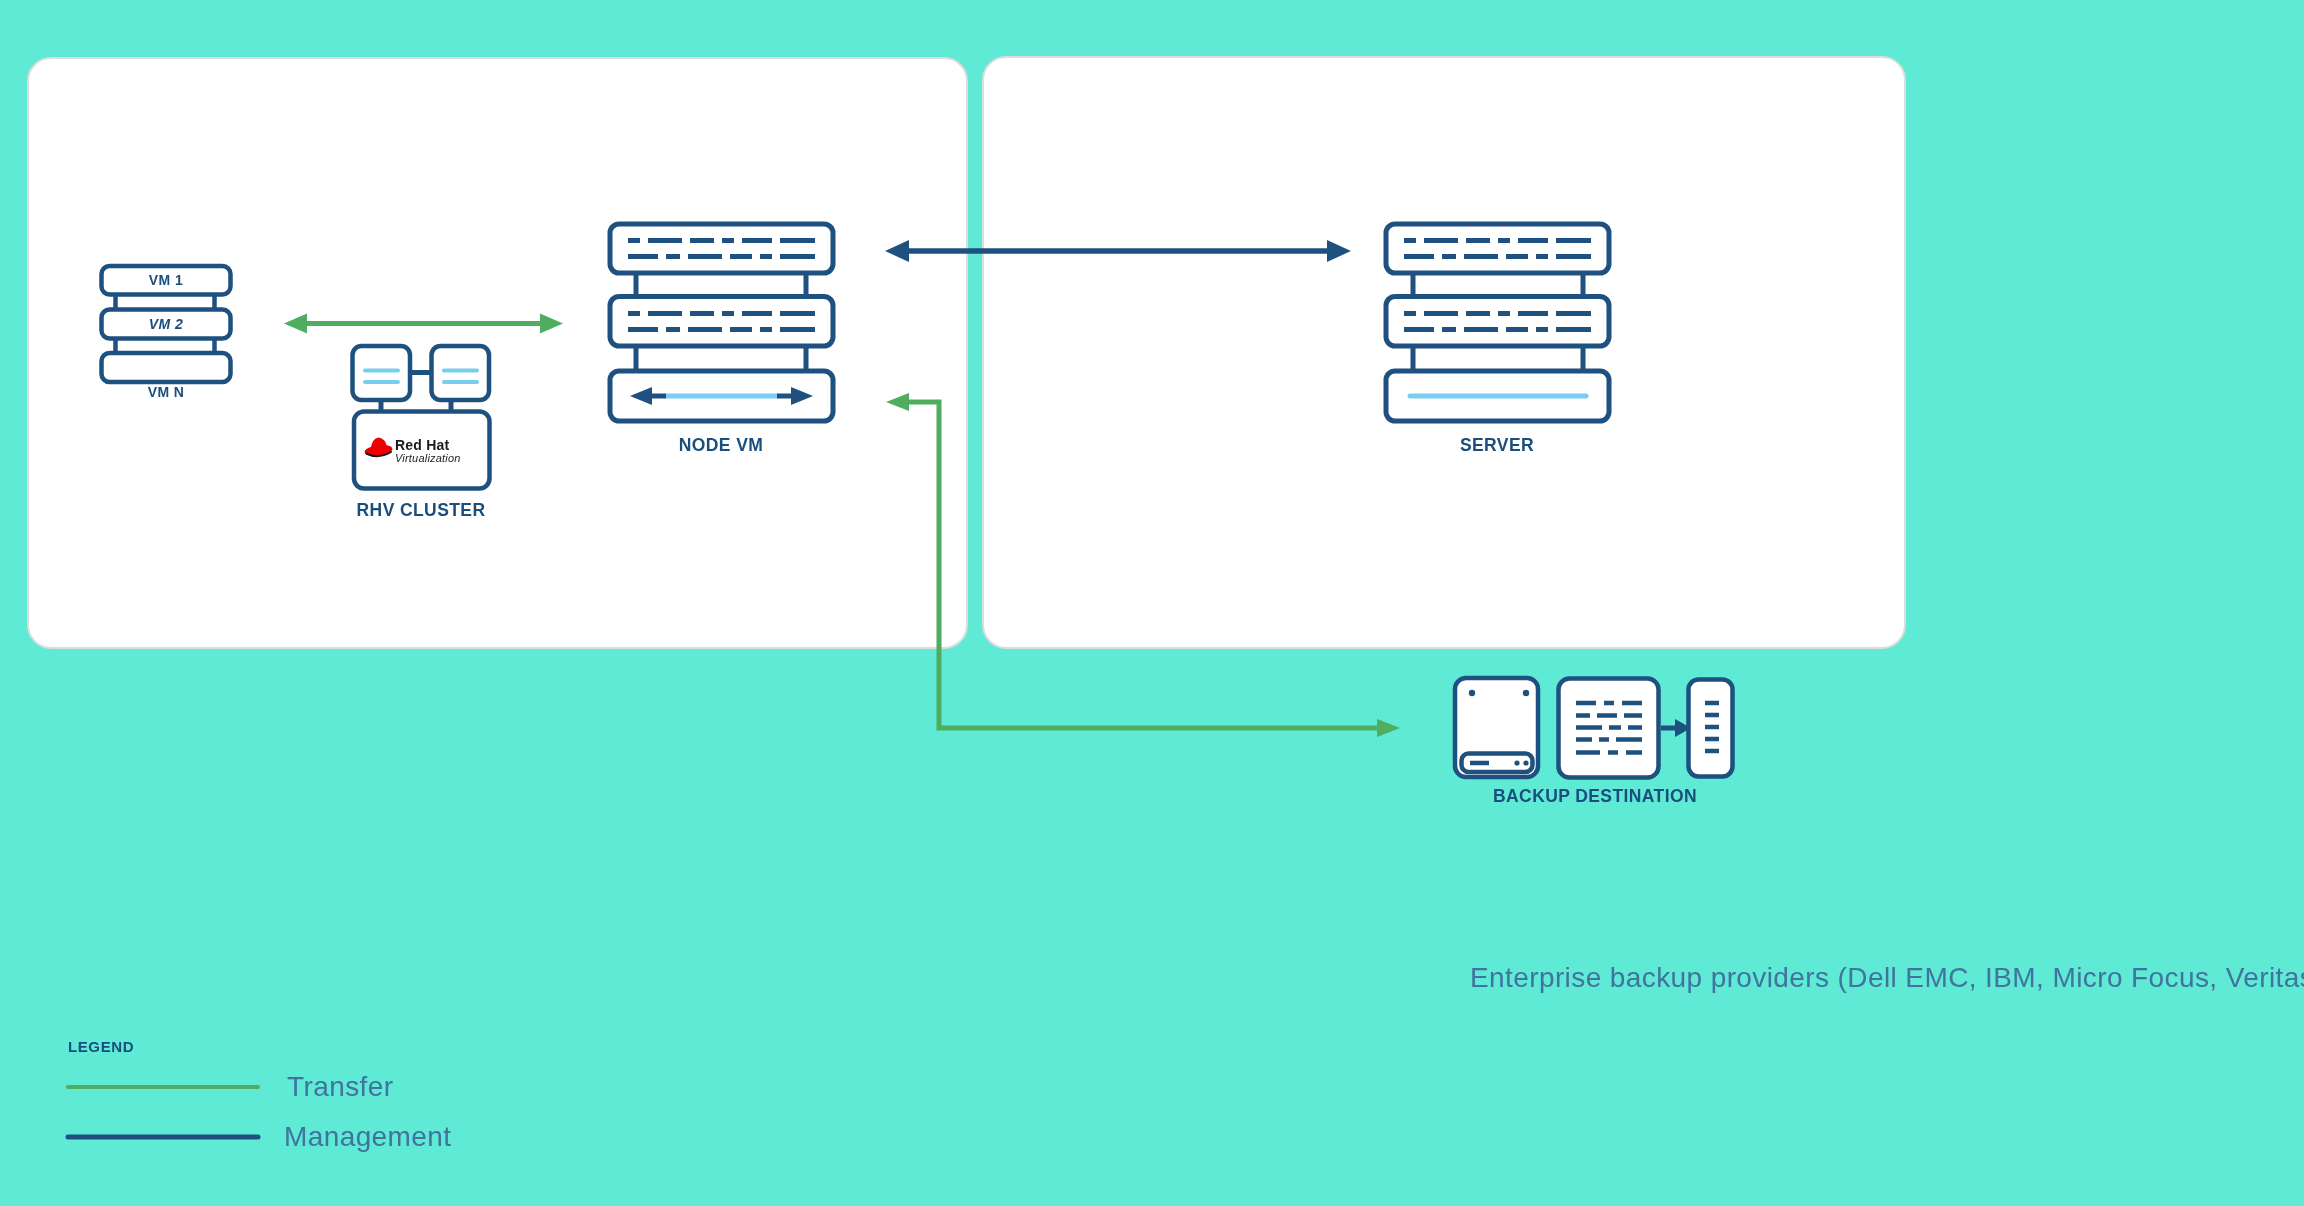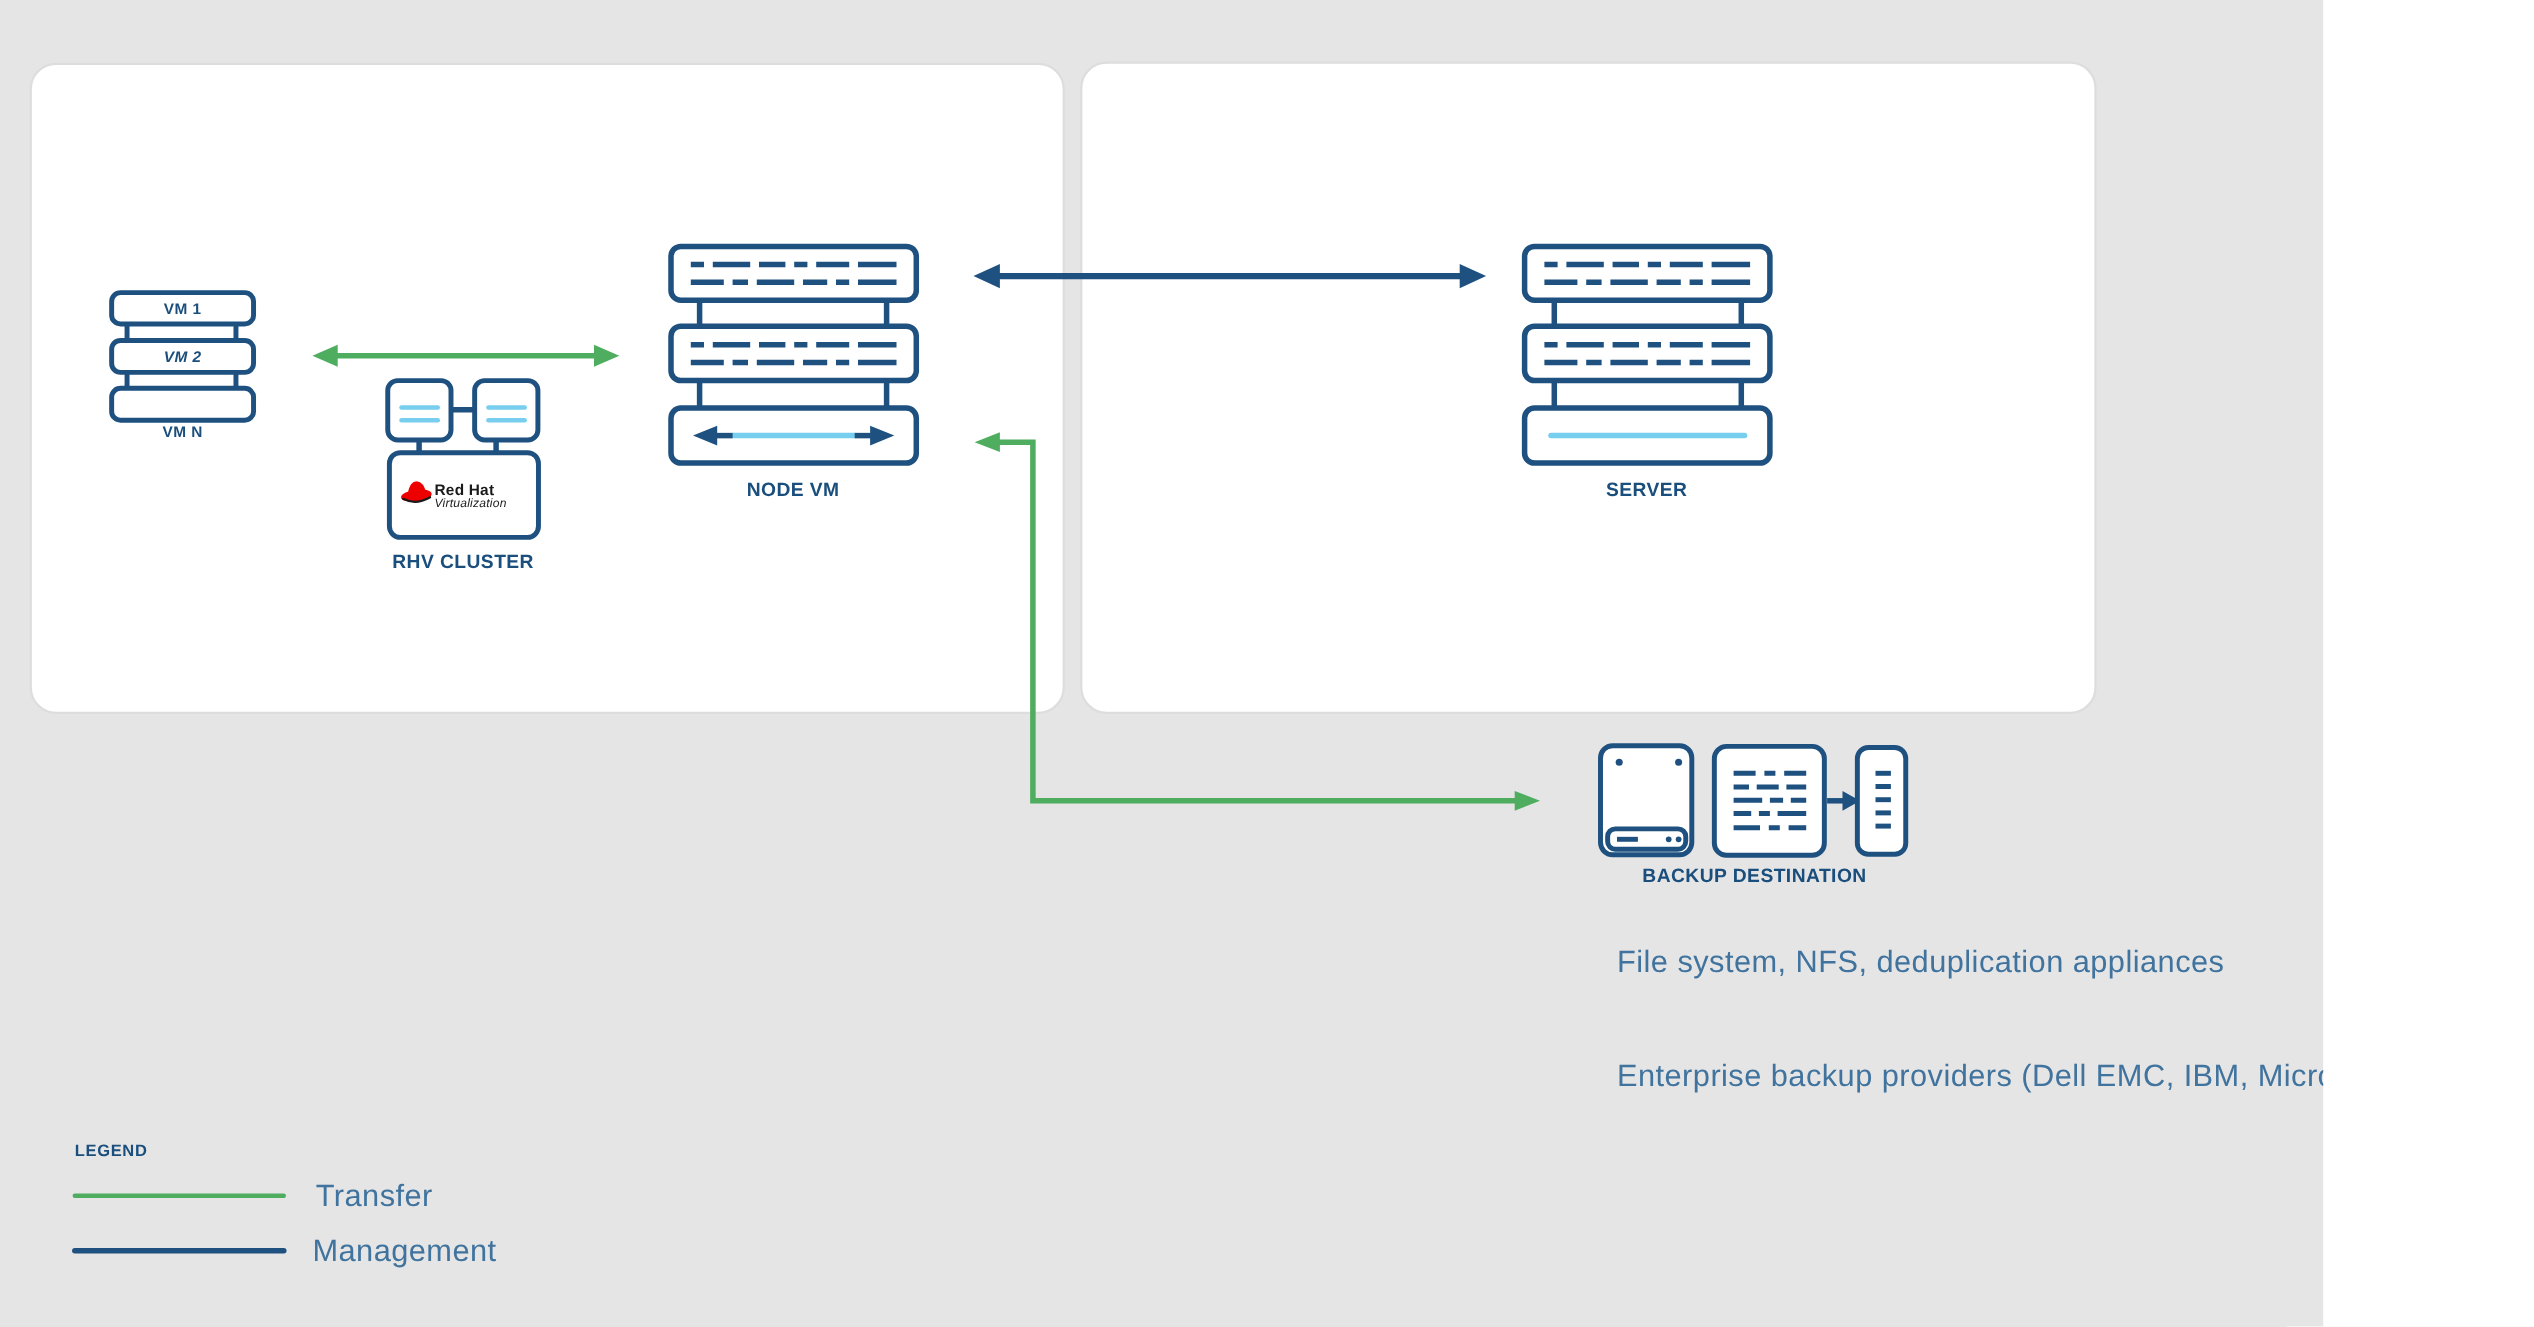--- a/index.html
+++ b/index.html
@@ -1,19 +1,18 @@
 <!DOCTYPE html>
 <html style="--navy: #1E5180; --labelNavy: #1A4E7C; --green: #4FAD5F; --lightBlue: #77CEEF; --steel: #40739E; --panelBorder: #DDDDDD; --redhatRed: #EE0000; --redhatText: #1A1A1A;"><head>
 <meta charset="utf-8">
 <style>
   html,body{margin:0;padding:0;background:#fff;}
   .canvas{
-    position:relative;width:2064px;height:1206px;background:#e5e5e5;overflow:hidden;
+    position:relative;width:2304px;height:1206px;background:#5eead4;overflow:hidden;
     font-family:"Liberation Sans", sans-serif;
-    padding-left:48px;
   }
   .panel{
     position:absolute;background:#fff;border:2px solid var(--panelBorder);
     border-radius:24px;box-sizing:border-box;
   }
   #panel-left{left:27px;top:57px;width:941px;height:592px;}
   #panel-right{left:982px;top:56px;width:924px;height:593px;}
   svg.layer{position:absolute;left:0;top:0;z-index:2;}
   .txt{position:absolute;z-index:3;white-space:nowrap;}
   .lbl{
@@ -167,20 +166,19 @@
 
   <div class="txt rh-brand" style="left:395px;top:437px;">Red Hat</div>
   <div class="txt rh-product" style="left:395px;top:452px;">Virtualization</div>
   <div class="txt lbl icon-lbl" style="left:421px;top:500px;">RHV CLUSTER</div>
 
   <div class="txt lbl icon-lbl" style="left:721px;top:435px;">NODE VM</div>
   <div class="txt lbl icon-lbl" style="left:1497px;top:435px;">SERVER</div>
 
   <div class="txt lbl icon-lbl" style="left:1595px;top:786px;">BACKUP DESTINATION</div>
 
-  <div class="txt thin" style="left:1470px;top:857px;">File system, NFS, deduplication appliances</div>
   <div class="txt thin" style="left:1470px;top:960px;">Enterprise backup providers (Dell EMC, IBM, Micro Focus, Veritas)</div>
 
   <div class="txt legend-title" style="left:68px;top:1038px;">LEGEND</div>
   <div class="txt thin" style="left:287px;top:1069px;">Transfer</div>
   <div class="txt thin" style="left:284px;top:1119px;">Management</div>
 
 </div>
 
 </body></html>

